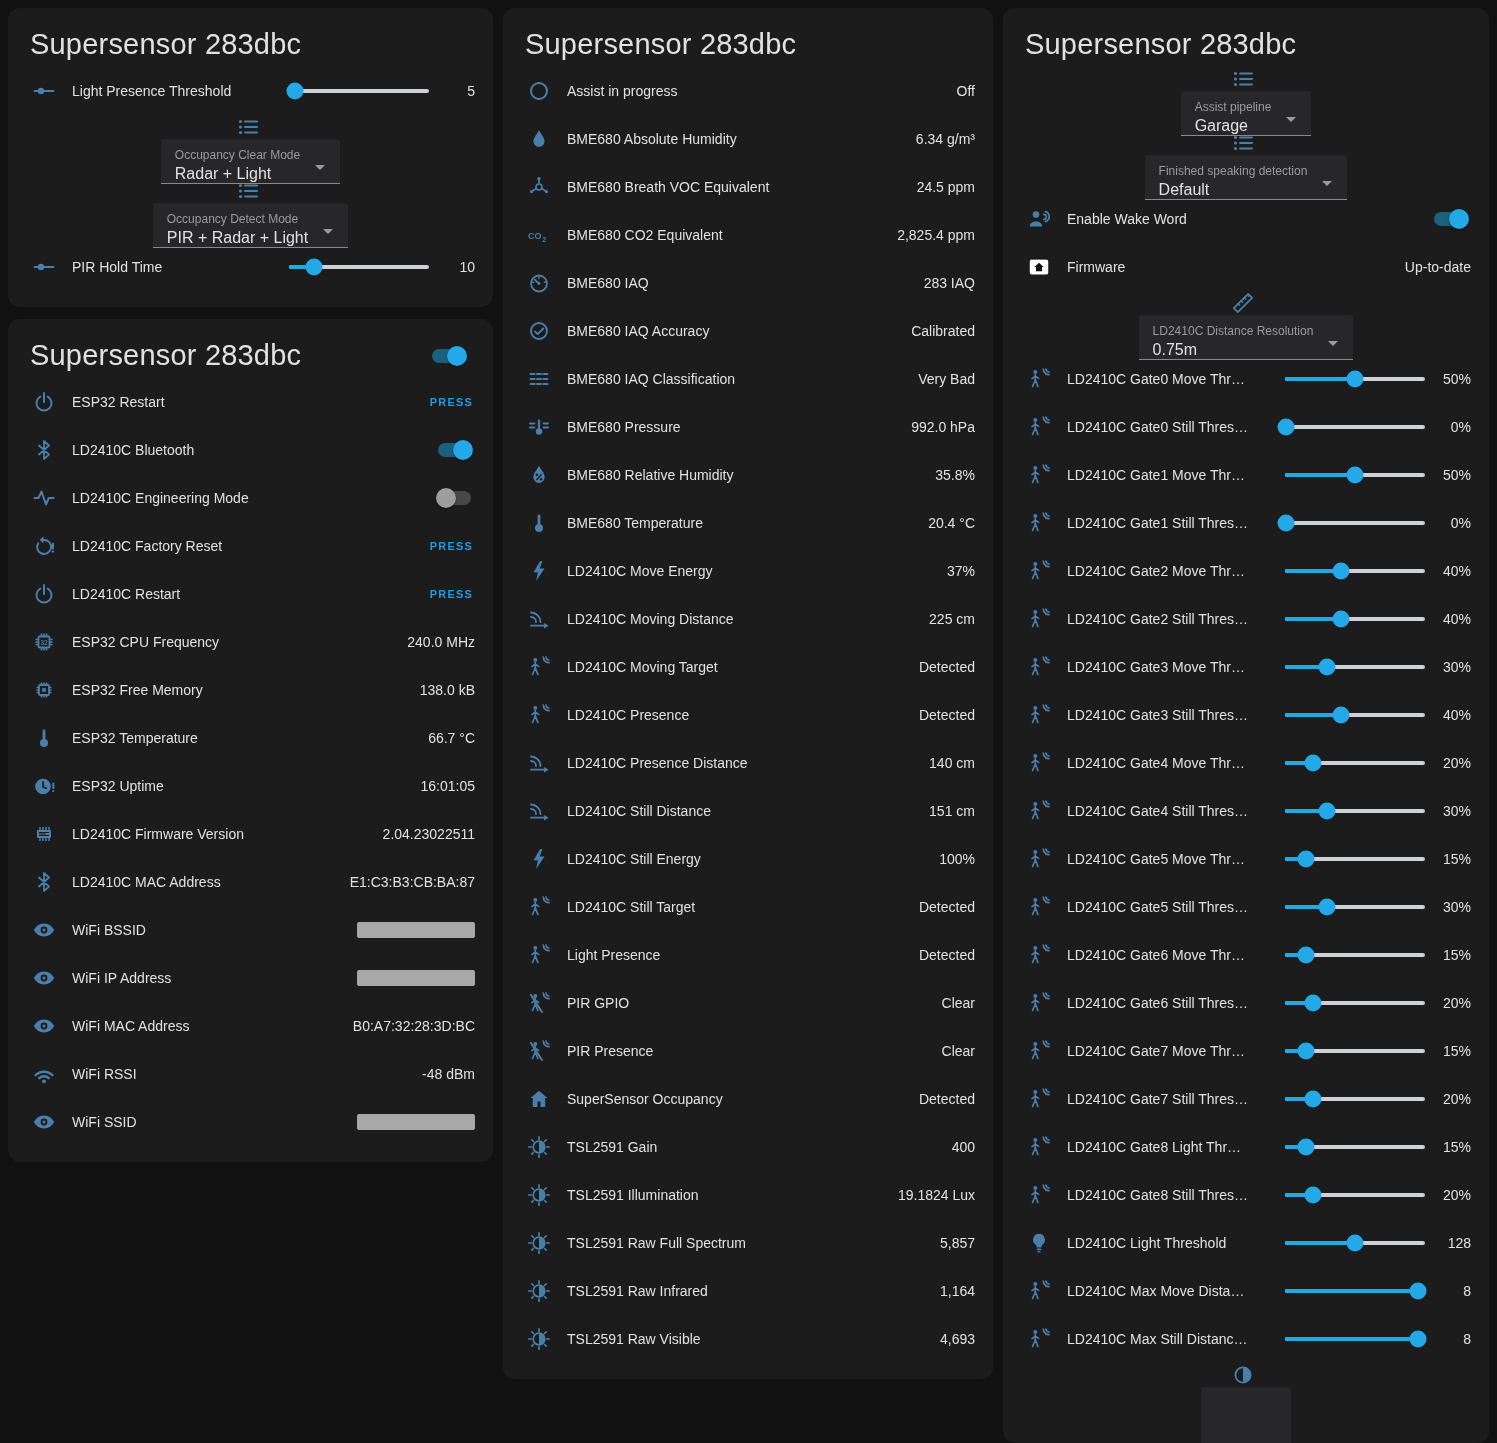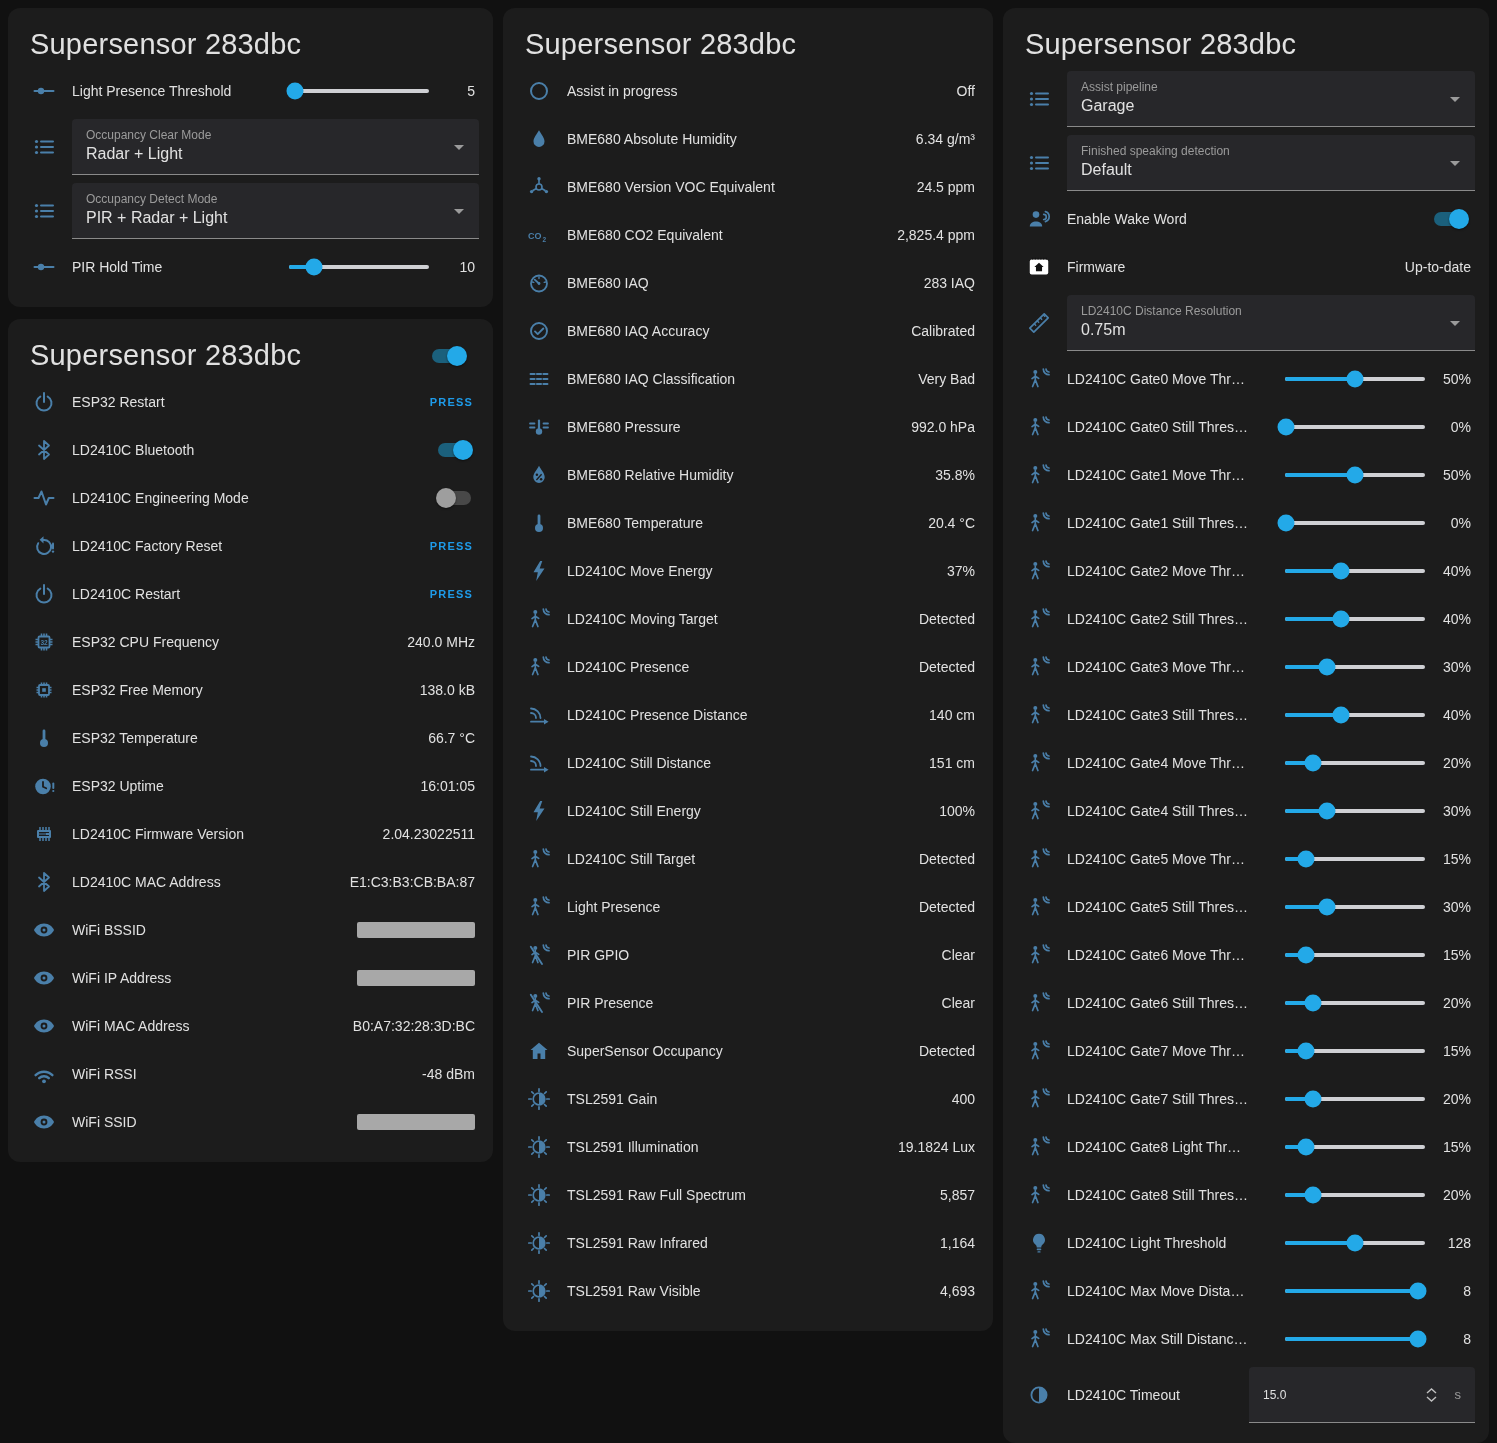--- a/index.html
+++ b/index.html
@@ -10,21 +10,21 @@
   }
   *{box-sizing:border-box;}
   html,body{margin:0;padding:0;background:var(--page-bg);}
   body{font-family:"Liberation Sans",sans-serif;color:var(--text);width:1497px;}
   #page{display:grid;grid-template-columns:485px 490px 486px;column-gap:10px;padding:8px;align-items:start;}
   .column{display:flex;flex-direction:column;gap:12px;min-width:0;}
   .card{background:var(--card-bg);border-radius:12px;padding:8px 14px 16px 14px;}
   .card-header{display:flex;align-items:center;justify-content:space-between;padding:12px 6px 6px 8px;}
   .card-title{font-size:29px;font-weight:400;margin:0;color:var(--text);letter-spacing:.2px;}
   .row{display:flex;align-items:center;height:48px;}
-  .row.tall{height:64px;}
+  .row.tall{height:64px;flex-direction:column;}
   .icon{flex:0 0 24px;width:24px;height:24px;margin:0 16px 0 10px;color:var(--icon-blue);display:flex;align-items:center;justify-content:center;}
   .icon svg{width:24px;height:24px;display:block;}
   .label{flex:1;min-width:0;font-size:14px;color:var(--text);white-space:nowrap;overflow:hidden;}
   .value{font-size:14px;color:var(--text);white-space:nowrap;text-align:center;padding-right:4px;}
   .press-btn{background:none;border:none;color:var(--press);font-family:inherit;font-size:11px;font-weight:700;letter-spacing:1.2px;cursor:pointer;padding:0 6px 0 0;}
   
   .slider{flex:0 0 140px;position:relative;height:20px;margin:0 4px;cursor:pointer;}
   .sl-track{position:absolute;left:0;right:0;top:8px;height:4px;border-radius:2px;background:var(--slider-track);}
   .sl-fill{position:absolute;left:0;top:8px;height:4px;border-radius:2px;background:var(--accent);}
   .sl-thumb{position:absolute;top:10px;width:17px;height:17px;border-radius:50%;background:var(--accent);transform:translate(-50%,-50%);}
@@ -329,21 +329,21 @@
         <div class="row">
           <span class="icon">
             <svg viewBox="0 0 24 24">
               <circle cx="12" cy="12" r="3" stroke="currentColor" stroke-width="1.6" fill="none"></circle>
               <path d="M12 9V4.5M9.4 13.5l-3.9 2.3M14.6 13.5l3.9 2.3" stroke="currentColor" stroke-width="1.6" fill="none"></path>
               <circle cx="12" cy="3.8" r="1.7" fill="currentColor"></circle>
               <circle cx="4.6" cy="16.6" r="1.7" fill="currentColor"></circle>
               <circle cx="19.4" cy="16.6" r="1.7" fill="currentColor"></circle>
             </svg>
           </span>
-          <div class="label">BME680 Version VOC Equivalent</div>
+          <div class="label">BME680 Breath VOC Equivalent</div>
           <div class="value">24.5 ppm</div>
         </div>
         <div class="row">
           <span class="icon">
             <svg viewBox="0 0 24 24">
               <text x="1" y="16" font-size="9" font-weight="bold" fill="currentColor">CO</text>
               <text x="15.5" y="18.5" font-size="6.5" font-weight="bold" fill="currentColor">2</text>
             </svg>
           </span>
           <div class="label">BME680 CO2 Equivalent</div>
@@ -414,20 +414,32 @@
           <div class="value">20.4 °C</div>
         </div>
         <div class="row">
           <span class="icon">
             <svg viewBox="0 0 24 24">
               <path d="M13.2 2L6.5 13.2h4.3L9.2 22l8.3-12.6h-4.8L15.3 2z" fill="currentColor"></path>
             </svg>
           </span>
           <div class="label">LD2410C Move Energy</div>
           <div class="value">37%</div>
+        </div>
+        <div class="row">
+          <span class="icon">
+            <svg viewBox="0 0 24 24">
+              <path d="M4 5.5A9.5 9.5 0 0 1 13.5 15" stroke="currentColor" stroke-width="1.8" fill="none" stroke-linecap="round"></path>
+              <path d="M4 10a5 5 0 0 1 5 5" stroke="currentColor" stroke-width="1.8" fill="none" stroke-linecap="round"></path>
+              <path d="M4 18.7h13" stroke="currentColor" stroke-width="1.8" stroke-linecap="round" fill="none"></path>
+              <path d="M17 15.9l4.6 2.8-4.6 2.8z" fill="currentColor"></path>
+            </svg>
+          </span>
+          <div class="label">LD2410C Moving Distance</div>
+          <div class="value">225 cm</div>
         </div>
         <div class="row">
           <span class="icon">
             <svg viewBox="0 0 24 24">
               <circle cx="8.3" cy="4.9" r="2" fill="currentColor"></circle>
               <path d="M8.3 7.5v5.2M8.3 9.2L5 11.6M8.3 9.2l3.4 2.2M8.3 12.7l-2.7 6.8M8.3 12.7l2.6 6.8" stroke="currentColor" stroke-width="1.7" fill="none" stroke-linecap="round"></path>
               <path d="M16.3 2A5.7 5.7 0 0 0 22 7.7" stroke="currentColor" stroke-width="1.7" fill="none" stroke-linecap="round"></path>
               <path d="M19 2a3 3 0 0 0 3 3" stroke="currentColor" stroke-width="1.7" fill="none" stroke-linecap="round"></path>
             </svg>
           </span>

